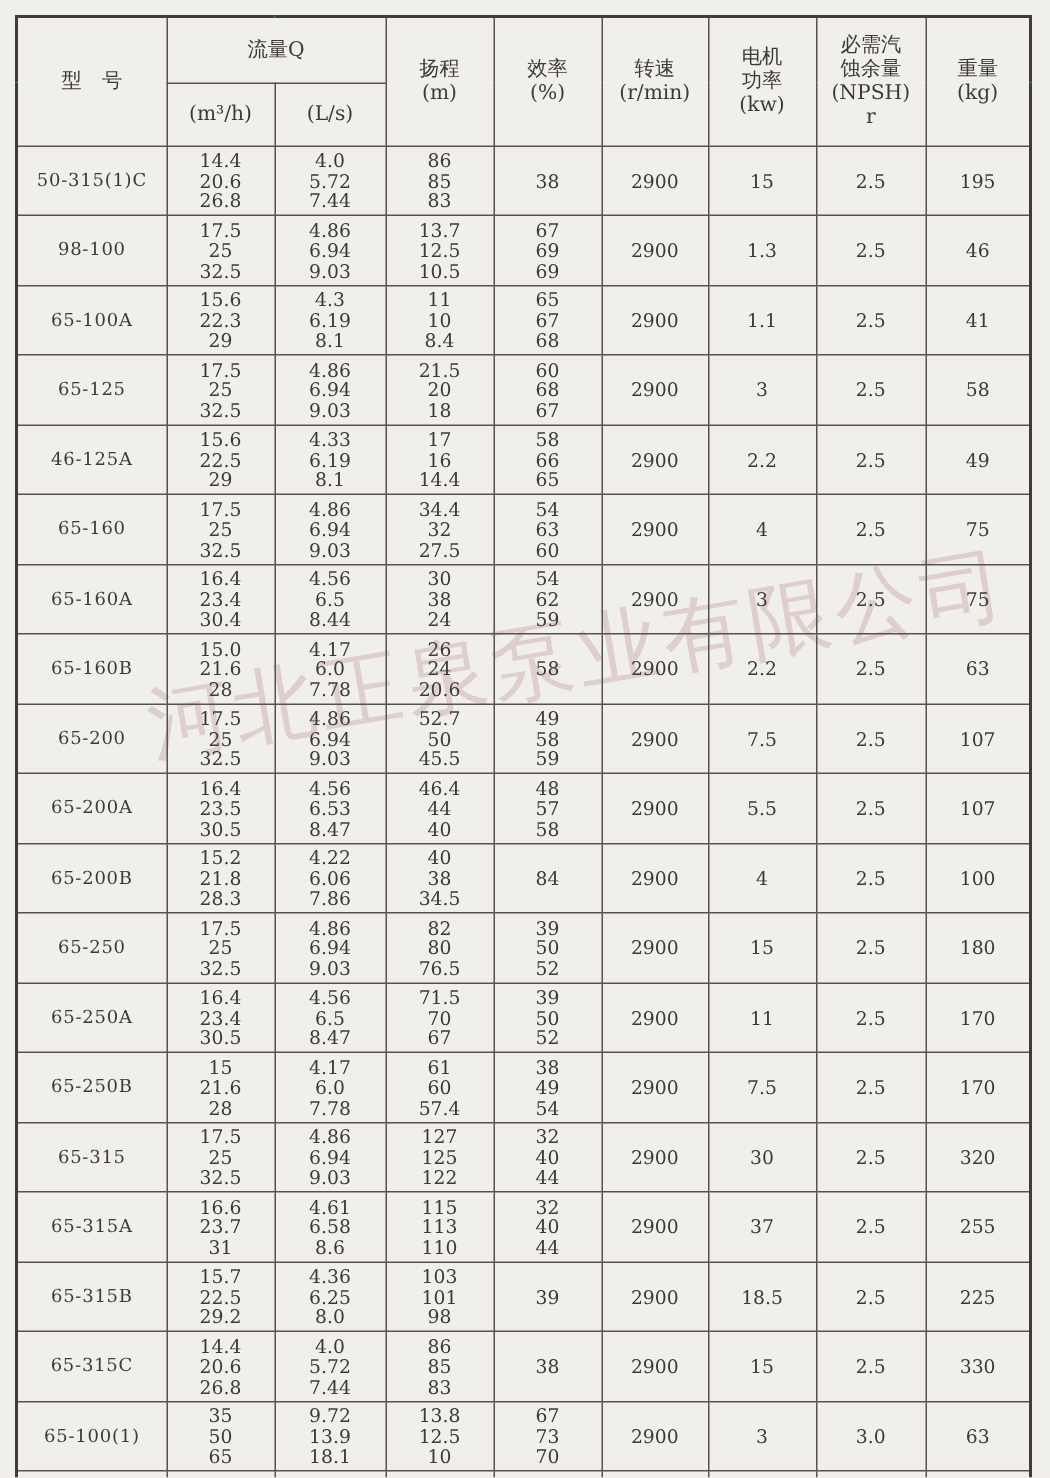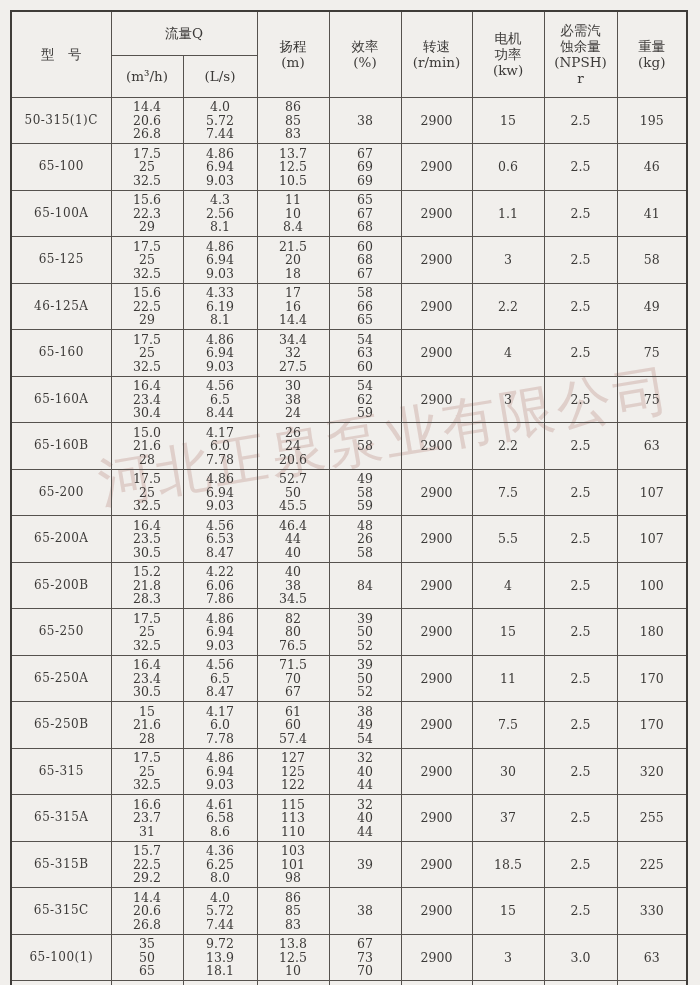--- a/index.html
+++ b/index.html
@@ -129,45 +129,45 @@
           <td>86
 85
 83</td>
           <td>38</td>
           <td>2900</td>
           <td>15</td>
           <td>2.5</td>
           <td>195</td>
         </tr>
         <tr>
-          <td class="model-cell">65-100</td>
+          <td class="model-cell">98-100</td>
           <td>17.5
 25
 32.5</td>
           <td>4.86
 6.94
 9.03</td>
           <td>13.7
 12.5
 10.5</td>
           <td>67
 69
 69</td>
           <td>2900</td>
-          <td>0.6</td>
+          <td>1.3</td>
           <td>2.5</td>
           <td>46</td>
         </tr>
         <tr>
           <td class="model-cell">65-100A</td>
           <td>15.6
 22.3
 29</td>
           <td>4.3
-2.56
+6.19
 8.1</td>
           <td>11
 10
 8.4</td>
           <td>65
 67
 68</td>
           <td>2900</td>
           <td>1.1</td>
           <td>2.5</td>
@@ -290,21 +290,21 @@
           <td>16.4
 23.5
 30.5</td>
           <td>4.56
 6.53
 8.47</td>
           <td>46.4
 44
 40</td>
           <td>48
-26
+57
 58</td>
           <td>2900</td>
           <td>5.5</td>
           <td>2.5</td>
           <td>107</td>
         </tr>
         <tr>
           <td class="model-cell">65-200B</td>
           <td>15.2
 21.8

